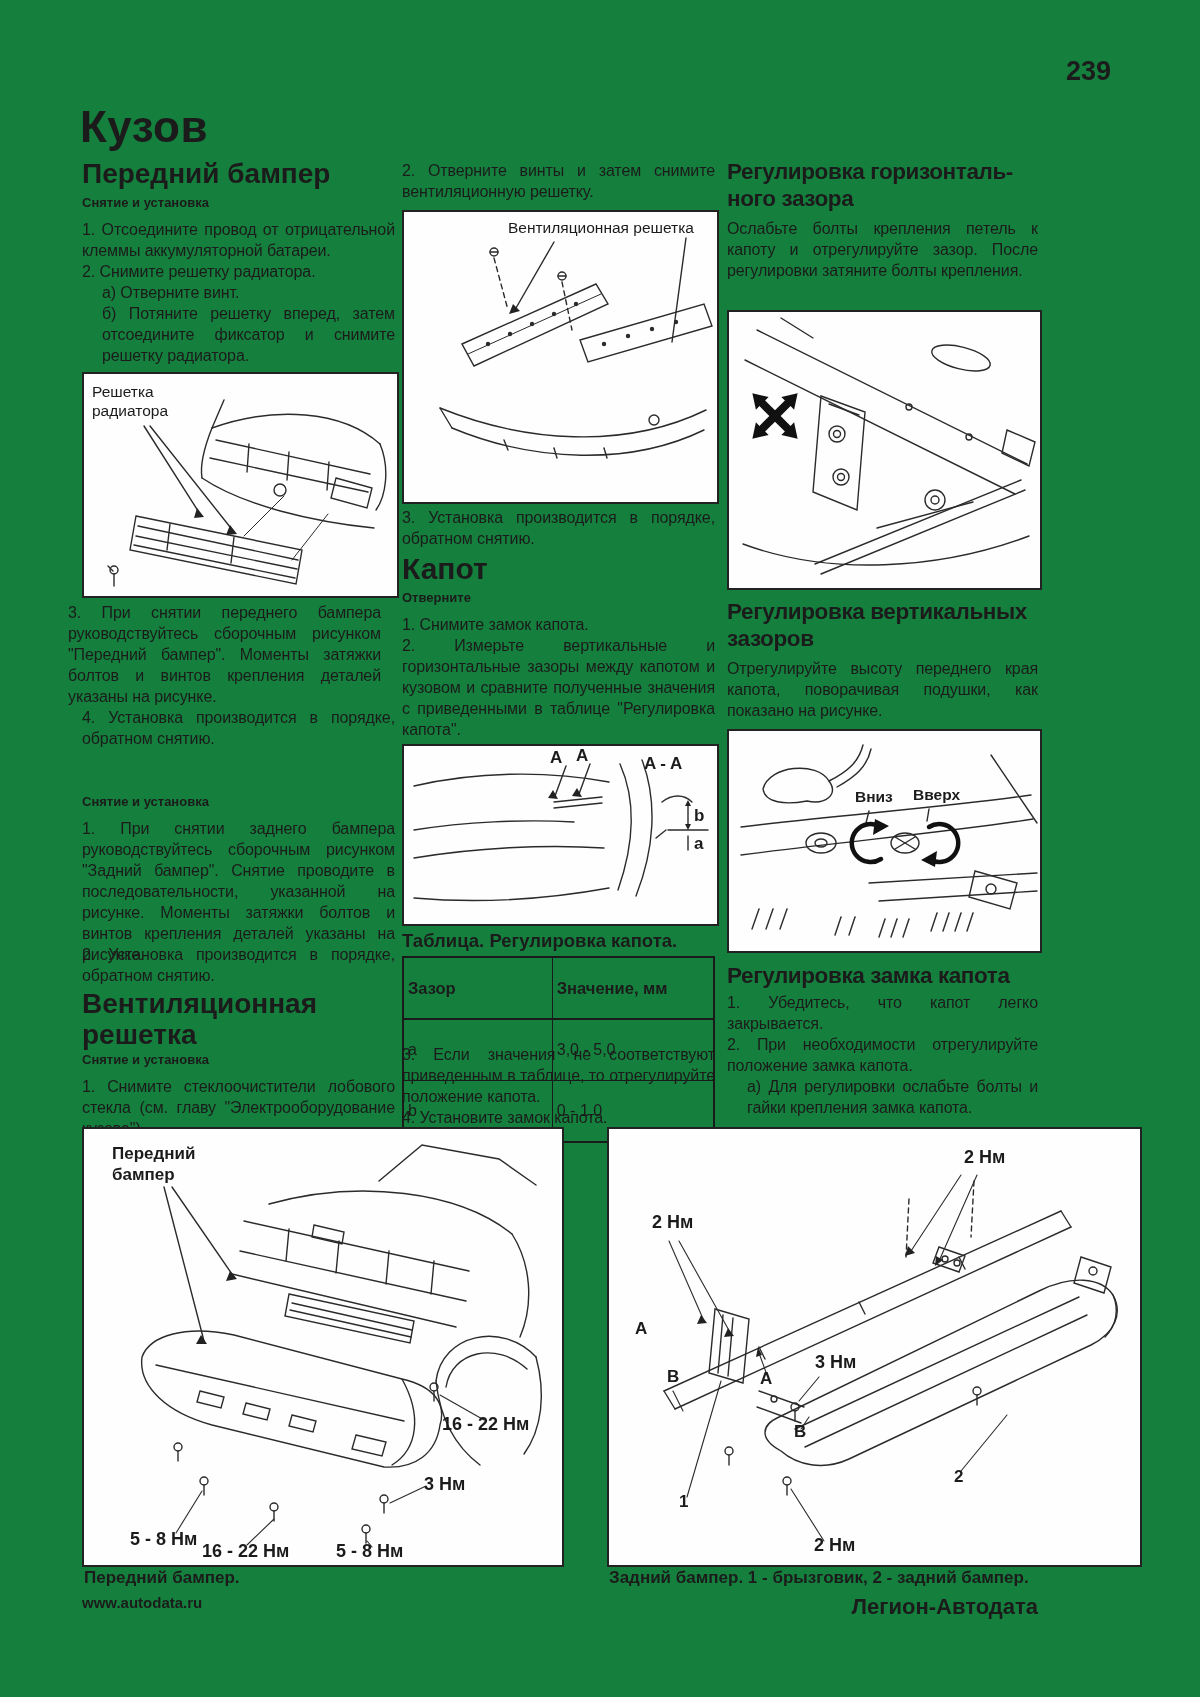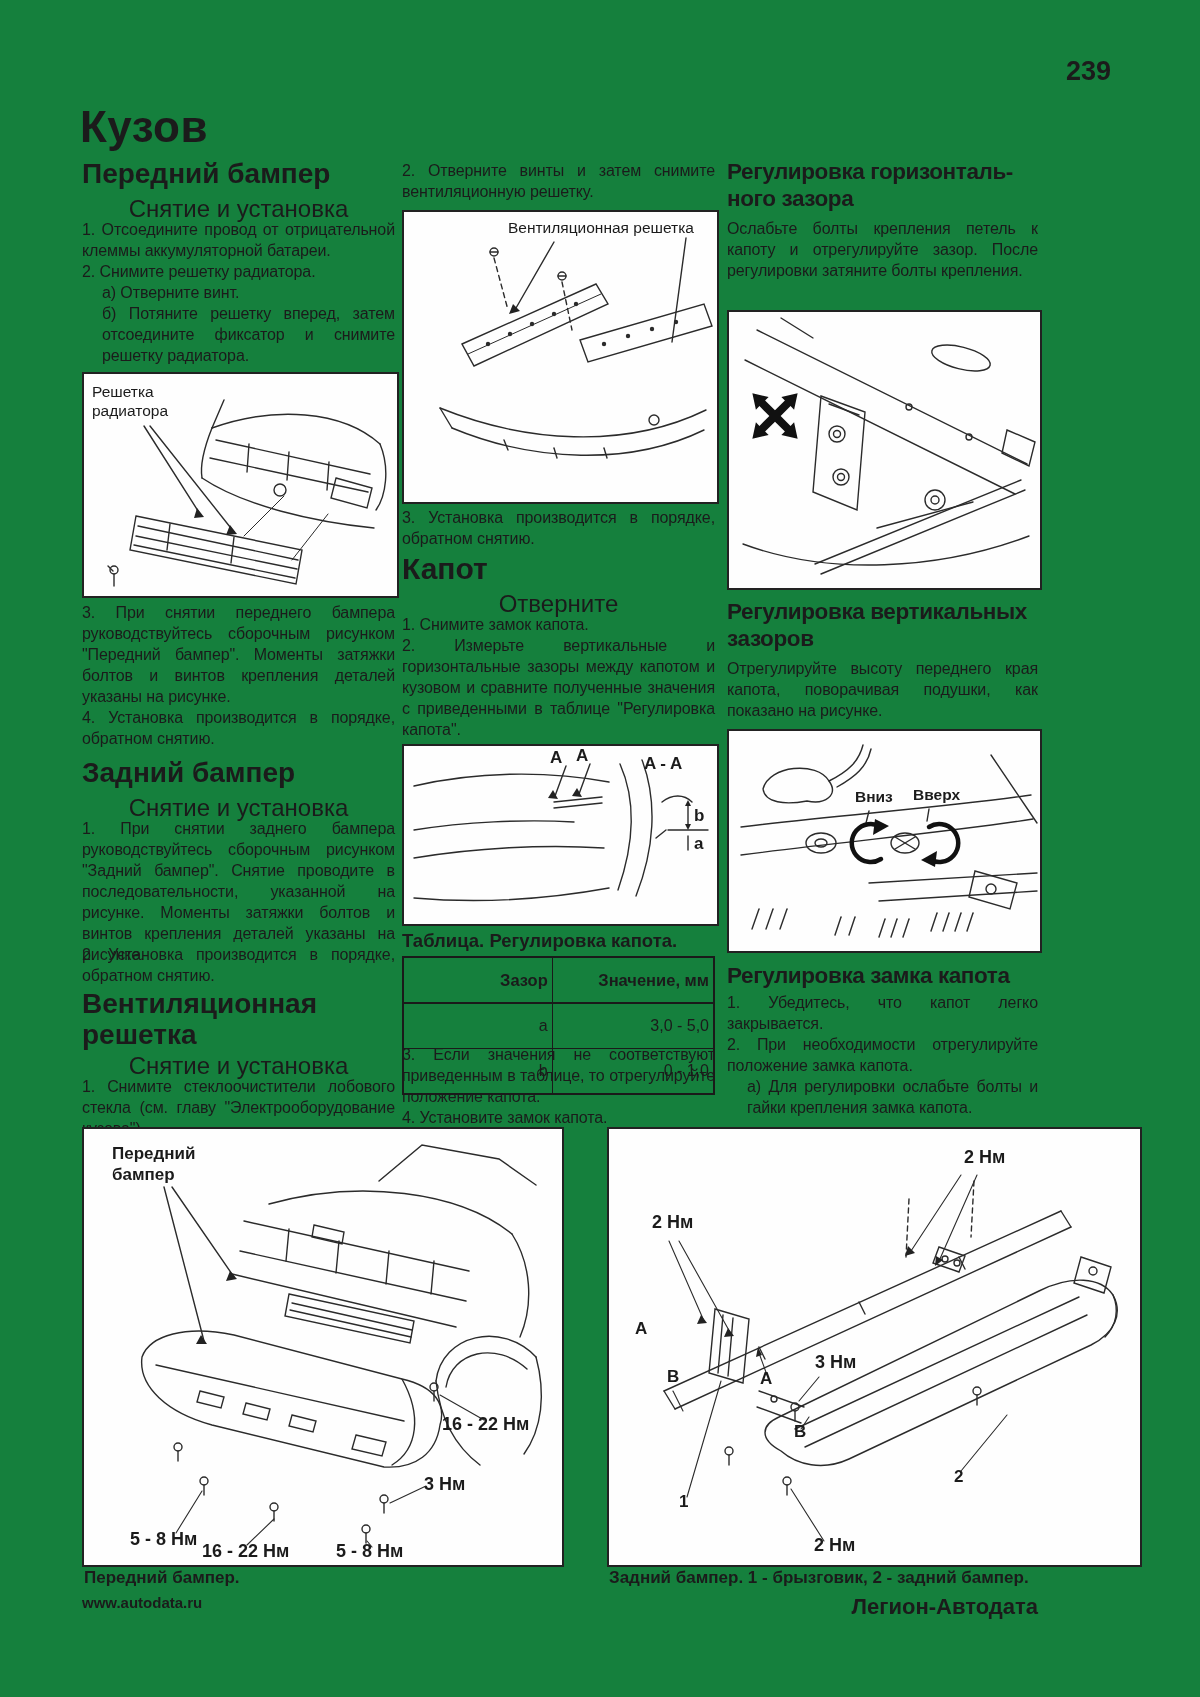--- a/index.html
+++ b/index.html
@@ -3,37 +3,37 @@
 <meta charset="utf-8">
 <style>
   html,body{margin:0;padding:0;background:#e9e9e9;}
   #page{position:relative;width:1200px;height:1697px;background:#15803d;
         font-family:"Liberation Sans",sans-serif;color:#1b1b1b;overflow:hidden;}
   .abs{position:absolute;}
   .h1{font-weight:bold;font-size:44px;letter-spacing:0.5px;margin-top:14px;}
   .h2{font-weight:bold;font-size:28px;line-height:31px;}
   .h2k{font-weight:bold;font-size:30px;}
   .h2s{font-weight:bold;font-size:22.5px;line-height:27px;letter-spacing:-0.4px;}
-  .h3{font-weight:normal;font-size:24px;text-align:center;}
+  .h3{font-weight:bold;font-size:13px;}
   .p{font-size:16px;line-height:21px;text-align:justify;margin:0;letter-spacing:-0.1px;}
   .sub{padding-left:20px;}
   .pre{white-space:pre-line;}
   .fig{position:absolute;border:2px solid #222;background:#fefefe;}
   .fig svg{position:absolute;left:0;top:0;}
   .figlabel{position:absolute;font-size:15.5px;line-height:19px;}
   .torque{position:absolute;font-weight:bold;font-size:18px;white-space:nowrap;}
   .mark{position:absolute;font-weight:bold;font-size:17px;}
   .caption{position:absolute;font-weight:bold;font-size:17px;}
   .pagenum{position:absolute;font-weight:bold;font-size:27px;}
   .foot{position:absolute;font-weight:bold;}
   .tblwrap{position:absolute;}
   .tbltitle{font-weight:bold;font-size:18.5px;}
   table.spec{border-collapse:collapse;width:313px;margin-top:6px;}
-  table.spec th,table.spec td{border:1.5px solid #1a1a1a;text-align:right;
-     font-size:16px;padding:10px 4px;height:24px;}
+  table.spec th,table.spec td{border:1.5px solid #1a1a1a;text-align:left;
+     font-size:16px;padding:18px 4px;height:24px;}
   table.spec th{font-weight:bold;font-size:16.5px;border-bottom:2.5px solid #1a1a1a;}
   table.spec{border:2.5px solid #1a1a1a;}
 </style>
 </head>
 <body>
 
 <div id="page">
 
   <div class="pagenum" style="left:1066px;top:56px;">239</div>
   <div class="abs h1" style="left:80px;top:88px;">Кузов</div>
@@ -74,24 +74,23 @@
           <path d="M30,200 l0,12"></path>
           <path d="M24,192 l5,5"></path>
       </g>
       <polygon points="113,134 120,143 110,144" fill="#222"></polygon>
       <polygon points="146,151 153,160 142,161" fill="#222"></polygon>
     </svg>
     <div class="figlabel pre" style="left:8px;top:8px;">Решетка
 радиатора</div>
   </div>
 
-  <p class="abs p" style="left:82px;top:602px;width:313px;">3. При снятии переднего бампера руководствуйтесь сборочным рисунком "Передний бампер". Моменты затяжки болтов и винтов крепления деталей указаны на рисунке.</p>
+  <p class="abs p" style="left:68px;top:602px;width:313px;">3. При снятии переднего бампера руководствуйтесь сборочным рисунком "Передний бампер". Моменты затяжки болтов и винтов крепления деталей указаны на рисунке.</p>
   <p class="abs p" style="left:82px;top:707px;width:313px;">4. Установка производится в порядке, обратном снятию.</p>
 
-  <div class="abs h2" style="left:82px;top:757px;width:313px;">Задний бампер</div>
   <div class="abs h3" style="left:82px;top:794px;width:313px;">Снятие и установка</div>
   <p class="abs p" style="left:82px;top:818px;width:313px;">1. При снятии заднего бампера руководствуйтесь сборочным рисунком "Задний бампер". Снятие проводите в последовательности, указанной на рисунке. Моменты затяжки болтов и винтов крепления деталей указаны на рисунке.</p>
   <p class="abs p" style="left:82px;top:944px;width:313px;">2. Установка производится в порядке, обратном снятию.</p>
 
   <div class="abs h2" style="left:82px;top:988px;width:313px;">Вентиляционная решетка</div>
   <div class="abs h3" style="left:82px;top:1052px;width:313px;">Снятие и установка</div>
   <p class="abs p" style="left:82px;top:1076px;width:313px;">1. Снимите стеклоочистители лобового стекла (см. главу "Электрооборудование кузова").</p>
 
   <p class="abs p" style="left:402px;top:160px;width:313px;">2. Отверните винты и затем снимите вентиляционную решетку.</p>
 

